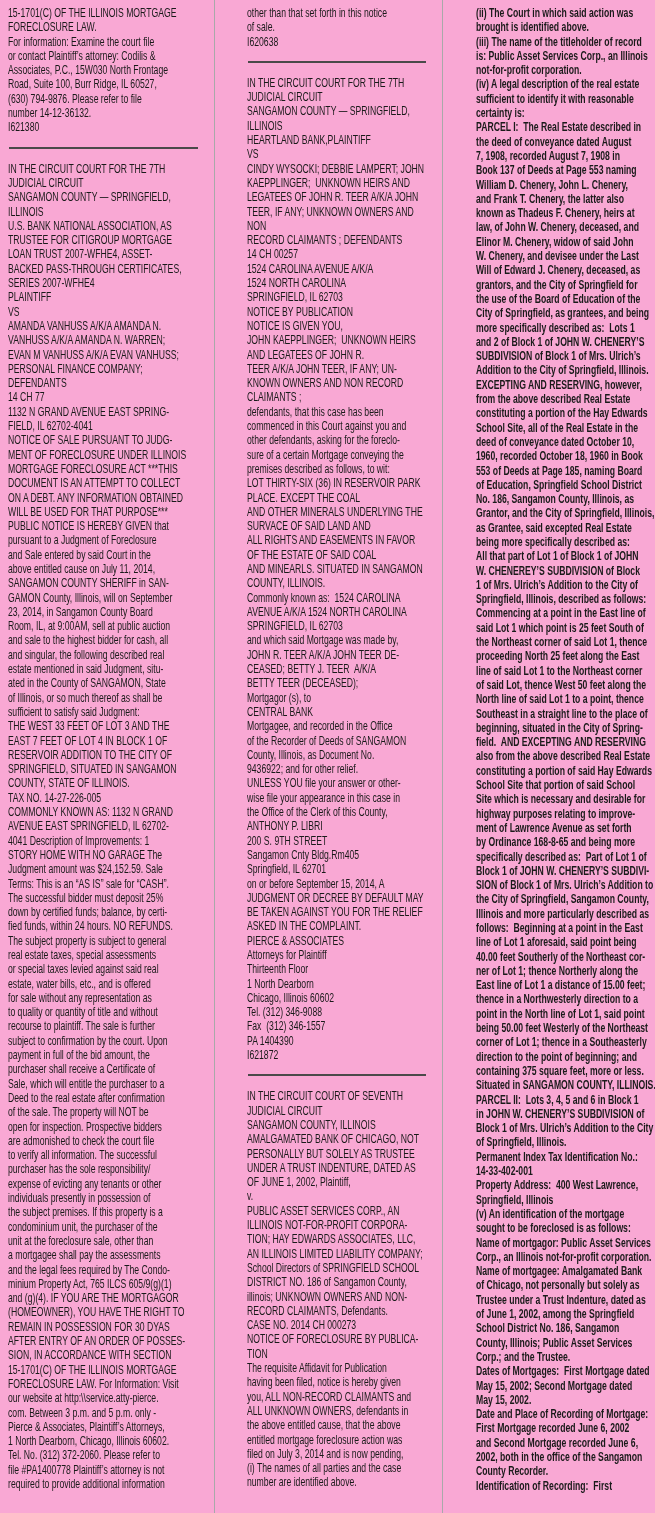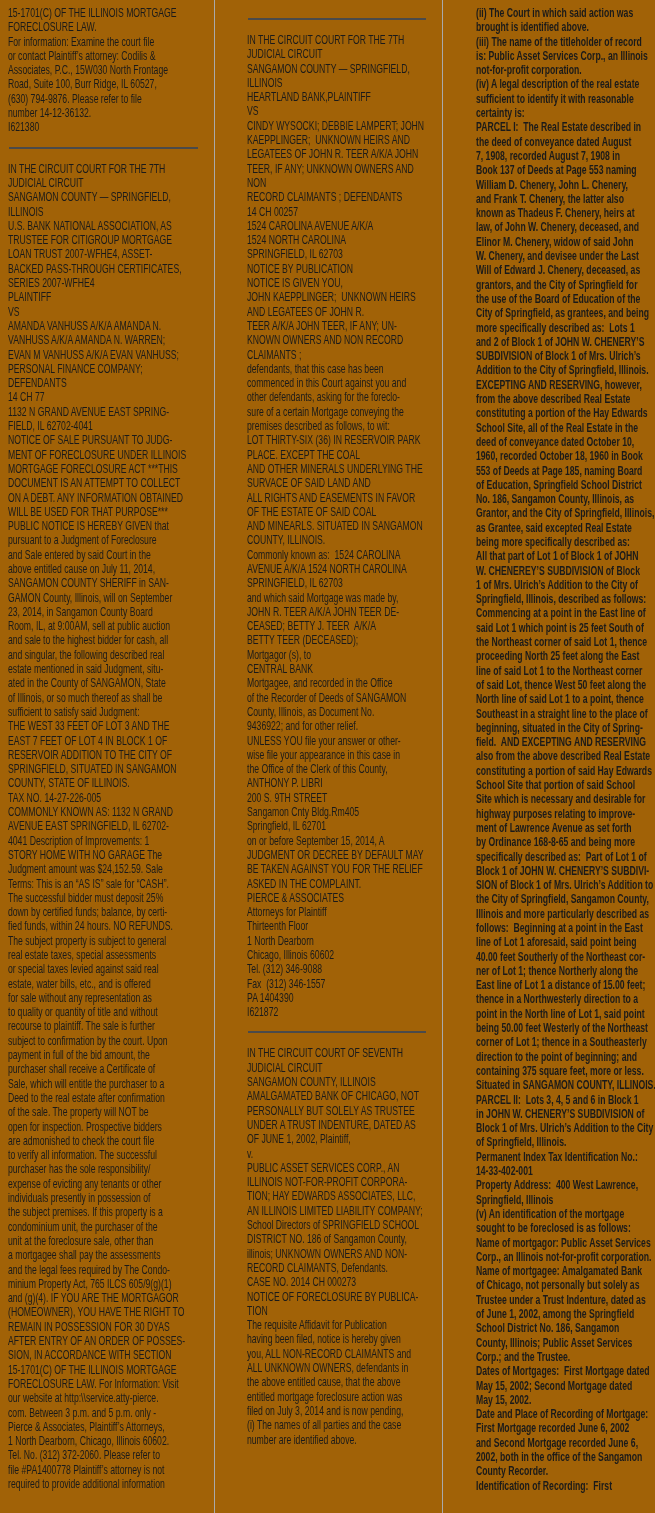--- a/index.html
+++ b/index.html
@@ -1,19 +1,19 @@
 <!DOCTYPE html>
 <html><head>
 <meta charset="utf-8">
 <style>
   html,body{margin:0;padding:0;background:#ffffff;}
   .page{
     position:relative;
     width:655px;height:1513px;
-    background:#a16207;
+    background:#f9a8d4;
     display:flex;
     overflow:hidden;
     font-family:"Liberation Sans","DejaVu Sans",sans-serif;
     color:#1a1a1a;
     gap:16px;
   }
   .col{box-sizing:border-box;overflow:hidden;padding-top:6px;}
   .col-1{width:220px;padding-left:8px;}
   .col-2{width:216px;padding-left:16px;}
   .col-3{width:217px;padding-left:17px;font-weight:bold;}
@@ -144,20 +144,25 @@
 1 North Dearborn, Chicago, Illinois 60602.
 Tel. No. (312) 372-2060. Please refer to
 file #PA1400778 Plaintiff’s attorney is not
 required to provide additional information</div>
     </div>
   </div>
 
   <div class="vrule"></div>
 
   <div class="col col-2">
+    <div class="notice">
+      <div class="notice-text">other than that set forth in this notice
+of sale.
+I620638</div>
+    </div>
     <hr class="sep">
     <div class="notice">
       <div class="notice-text">IN THE CIRCUIT COURT FOR THE 7TH
 JUDICIAL CIRCUIT
 SANGAMON COUNTY — SPRINGFIELD,
 ILLINOIS
 HEARTLAND BANK,PLAINTIFF
 VS
 CINDY WYSOCKI; DEBBIE LAMPERT; JOHN
 KAEPPLINGER;  UNKNOWN HEIRS AND

